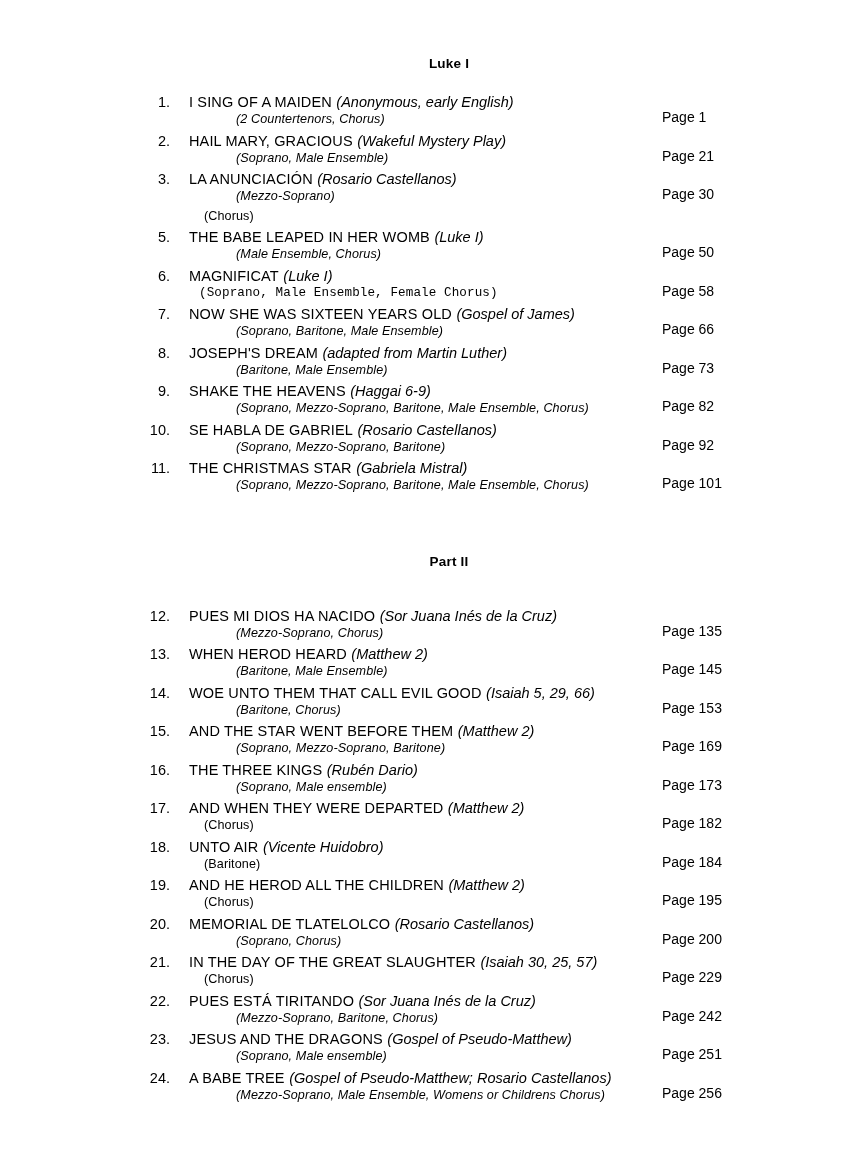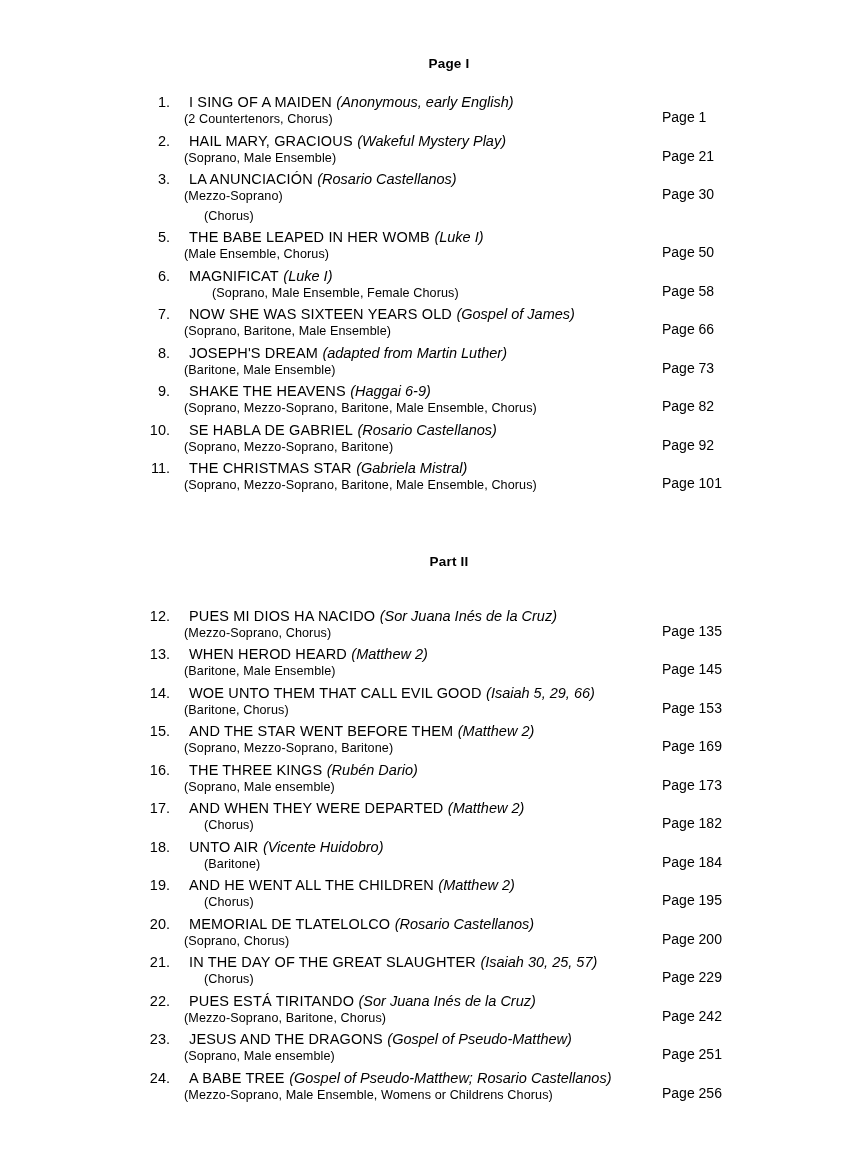--- a/index.html
+++ b/index.html
@@ -73,30 +73,30 @@
     top: 16px;
     font-size: 14px;
     white-space: nowrap;
   }
   .voices {
     font-size: 12.6px;
     margin-top: 1px;
     margin-left: 56px;
     letter-spacing: 0.1px;
   }
-  .voices.deep { margin-left: 64px; }
-  .voices.med  { margin-left: 36px; }
+  .voices.deep { margin-left: 51px; font-family: Liberation Mono, monospace; }
+  .voices.med  { margin-left: 88px; font-style: italic; }
 </style>
 </head>
 <body>
 
 <div class="page">
   <div class="content">
 
-    <div class="part-heading part-one-heading">Page I</div>
+    <div class="part-heading part-one-heading">Luke I</div>
 
     <div id="part-one-list">
         <div class="entry">
           <div class="entry-main"><span class="num">1.</span><span class="title">I SING OF A MAIDEN</span> <span class="src">(Anonymous, early English)</span><span class="pageno">Page 1</span></div>
           <div class="voices med">(2 Countertenors, Chorus)</div>
         </div>
         <div class="entry">
           <div class="entry-main"><span class="num">2.</span><span class="title">HAIL MARY, GRACIOUS</span> <span class="src">(Wakeful Mystery Play)</span><span class="pageno">Page 21</span></div>
           <div class="voices med">(Soprano, Male Ensemble)</div>
         </div>
@@ -164,21 +164,21 @@
         </div>
         <div class="entry">
           <div class="entry-main"><span class="num">17.</span><span class="title">AND WHEN THEY WERE DEPARTED</span> <span class="src">(Matthew 2)</span><span class="pageno">Page 182</span></div>
           <div class="voices">(Chorus)</div>
         </div>
         <div class="entry">
           <div class="entry-main"><span class="num">18.</span><span class="title">UNTO AIR</span> <span class="src">(Vicente Huidobro)</span><span class="pageno">Page 184</span></div>
           <div class="voices">(Baritone)</div>
         </div>
         <div class="entry">
-          <div class="entry-main"><span class="num">19.</span><span class="title">AND HE WENT ALL THE CHILDREN</span> <span class="src">(Matthew 2)</span><span class="pageno">Page 195</span></div>
+          <div class="entry-main"><span class="num">19.</span><span class="title">AND HE HEROD ALL THE CHILDREN</span> <span class="src">(Matthew 2)</span><span class="pageno">Page 195</span></div>
           <div class="voices">(Chorus)</div>
         </div>
         <div class="entry">
           <div class="entry-main"><span class="num">20.</span><span class="title">MEMORIAL DE TLATELOLCO</span> <span class="src">(Rosario Castellanos)</span><span class="pageno">Page 200</span></div>
           <div class="voices med">(Soprano, Chorus)</div>
         </div>
         <div class="entry">
           <div class="entry-main"><span class="num">21.</span><span class="title">IN THE DAY OF THE GREAT SLAUGHTER</span> <span class="src">(Isaiah 30, 25, 57)</span><span class="pageno">Page 229</span></div>
           <div class="voices">(Chorus)</div>
         </div>

